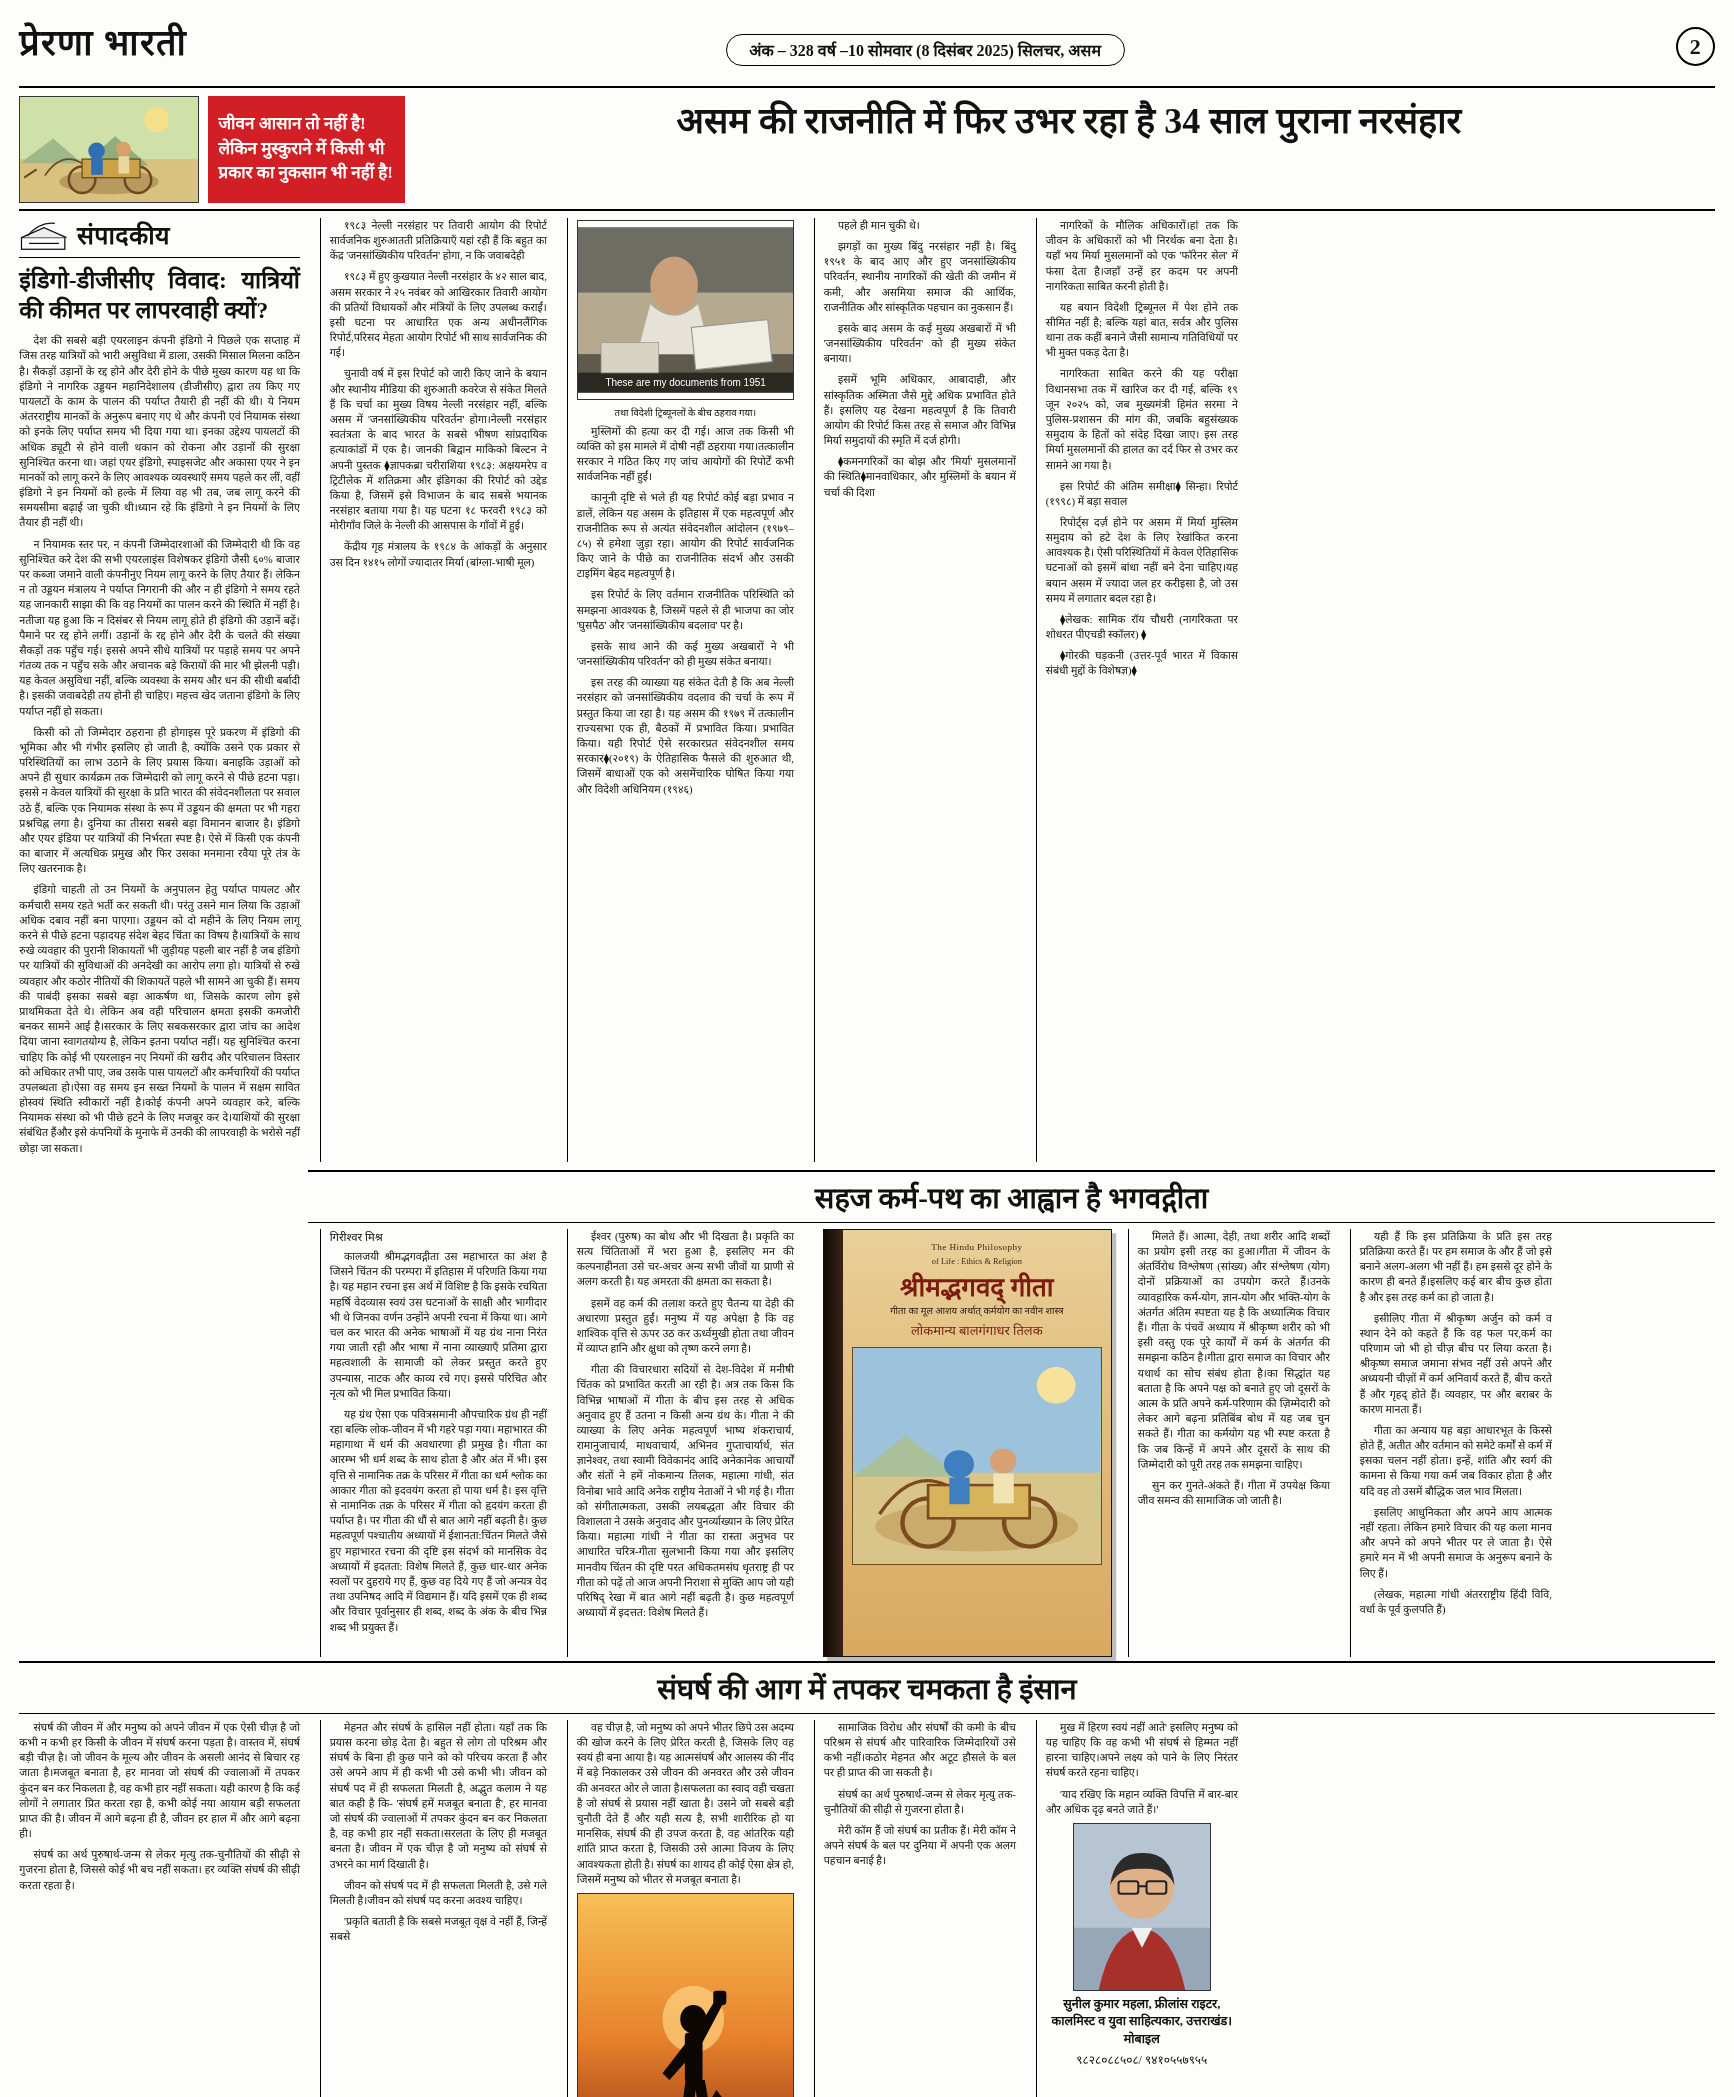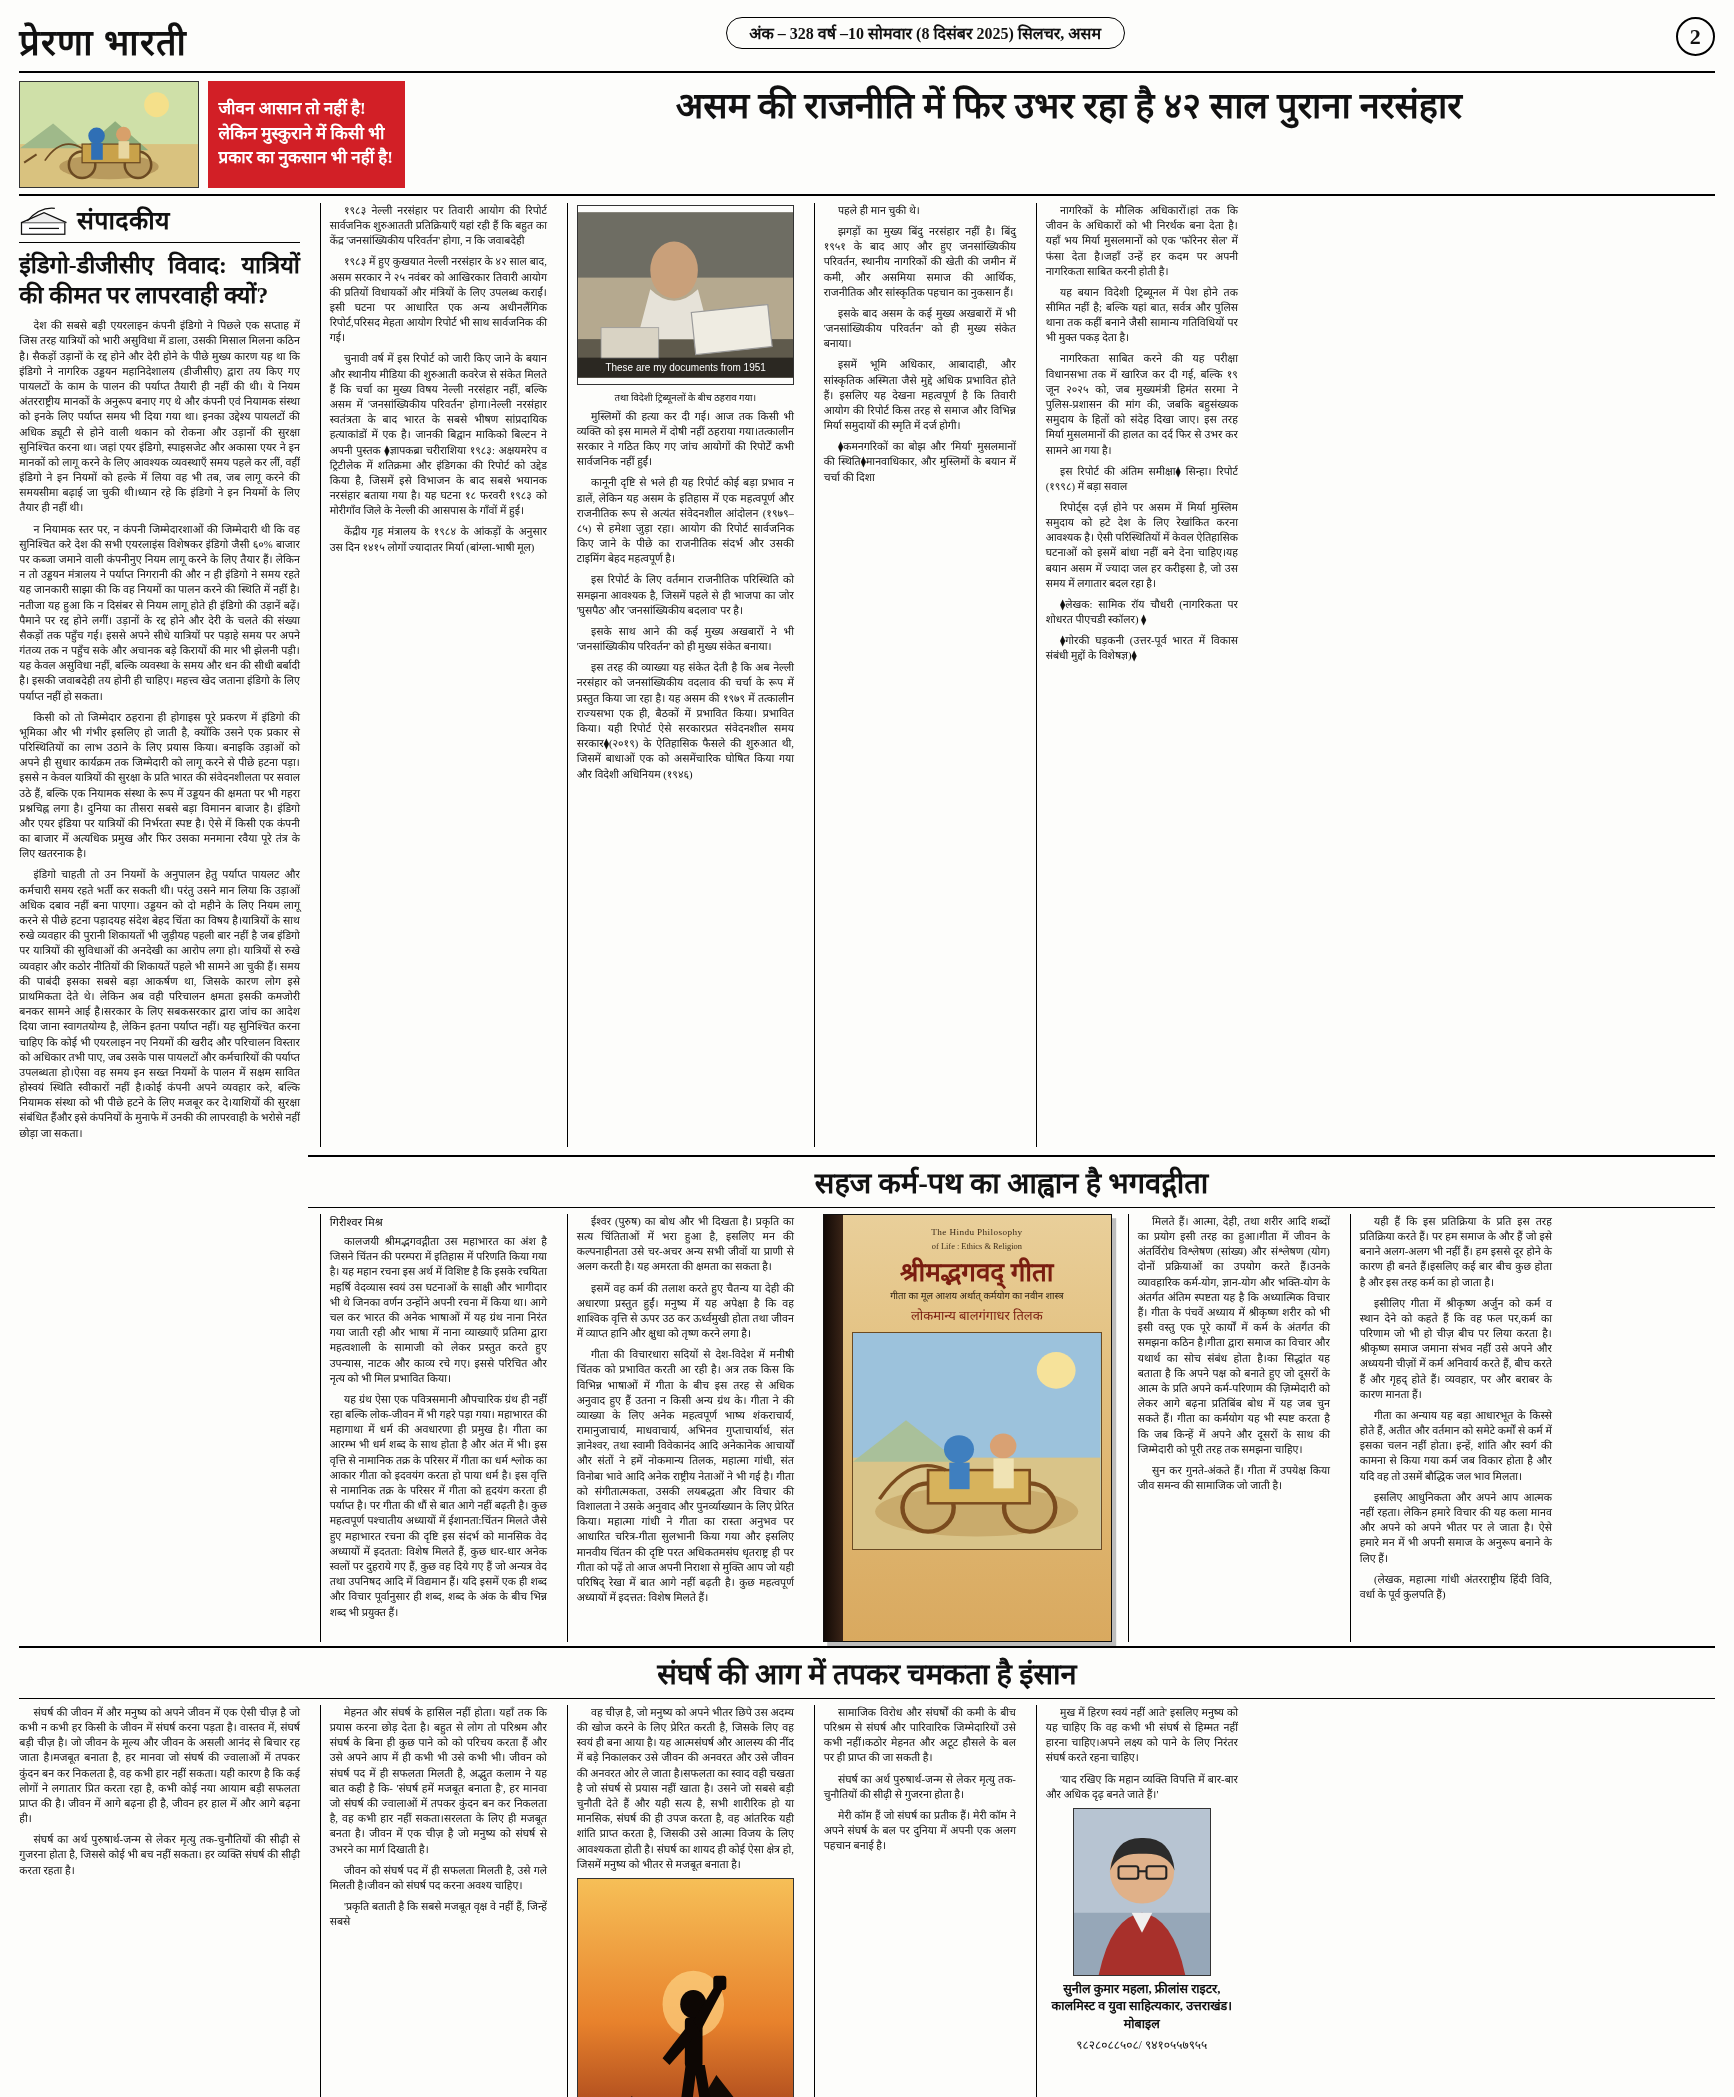--- a/index.html
+++ b/index.html
@@ -14,23 +14,23 @@
     width: 1734px;
     min-height: 2725px;
     background: #fdfdfb;
     padding: 17px 19.3px 12.6px 19.3px;
     position: relative;
   }
 
   
   .masthead {
     display: flex;
-    align-items: flex-start;
+    align-items: flex-end;
     border-bottom: 2.5px solid #000;
-    padding-bottom: 5px;
+    padding-bottom: 20px;
   }
   .masthead-logo {
     font-size: 36px;
     font-weight: bold;
     letter-spacing: 1.3px;
     font-family: "Liberation Serif", serif;
     white-space: nowrap;
   }
   .masthead-mid {
     flex: 1;
@@ -234,21 +234,21 @@
         <circle cx="185" cy="130" r="20" fill="#2f6fb5"></circle>
         <rect x="172" y="148" width="28" height="40" fill="#2f6fb5"></rect>
         <circle cx="250" cy="126" r="18" fill="#d8a06a"></circle>
         <rect x="238" y="143" width="26" height="42" fill="#e8d7a0"></rect>
         <path d="M60 190 q40 -60 90 -30" stroke="#6b4a22" stroke-width="4" fill="none"></path>
         <path d="M40 175 l-30 20" stroke="#6b4a22" stroke-width="5"></path>
       </svg>
     </div>
     <div class="quote-box">जीवन आसान तो नहीं है! लेकिन मुस्कुराने में किसी भी प्रकार का नुकसान भी नहीं है!</div>
     <div class="headline-main">
-      <h1>असम की राजनीति में फिर उभर रहा है ४२ साल पुराना नरसंहार</h1>
+      <h1>असम की राजनीति में फिर उभर रहा है 34 साल पुराना नरसंहार</h1>
     </div>
   </div>
 
   <div class="rule-thick"></div>
 
   <div class="main-grid">
 
     <div class="col editorial-col">
       <div class="editorial-head">
         <svg class="ed-icon" viewBox="0 0 120 78">

